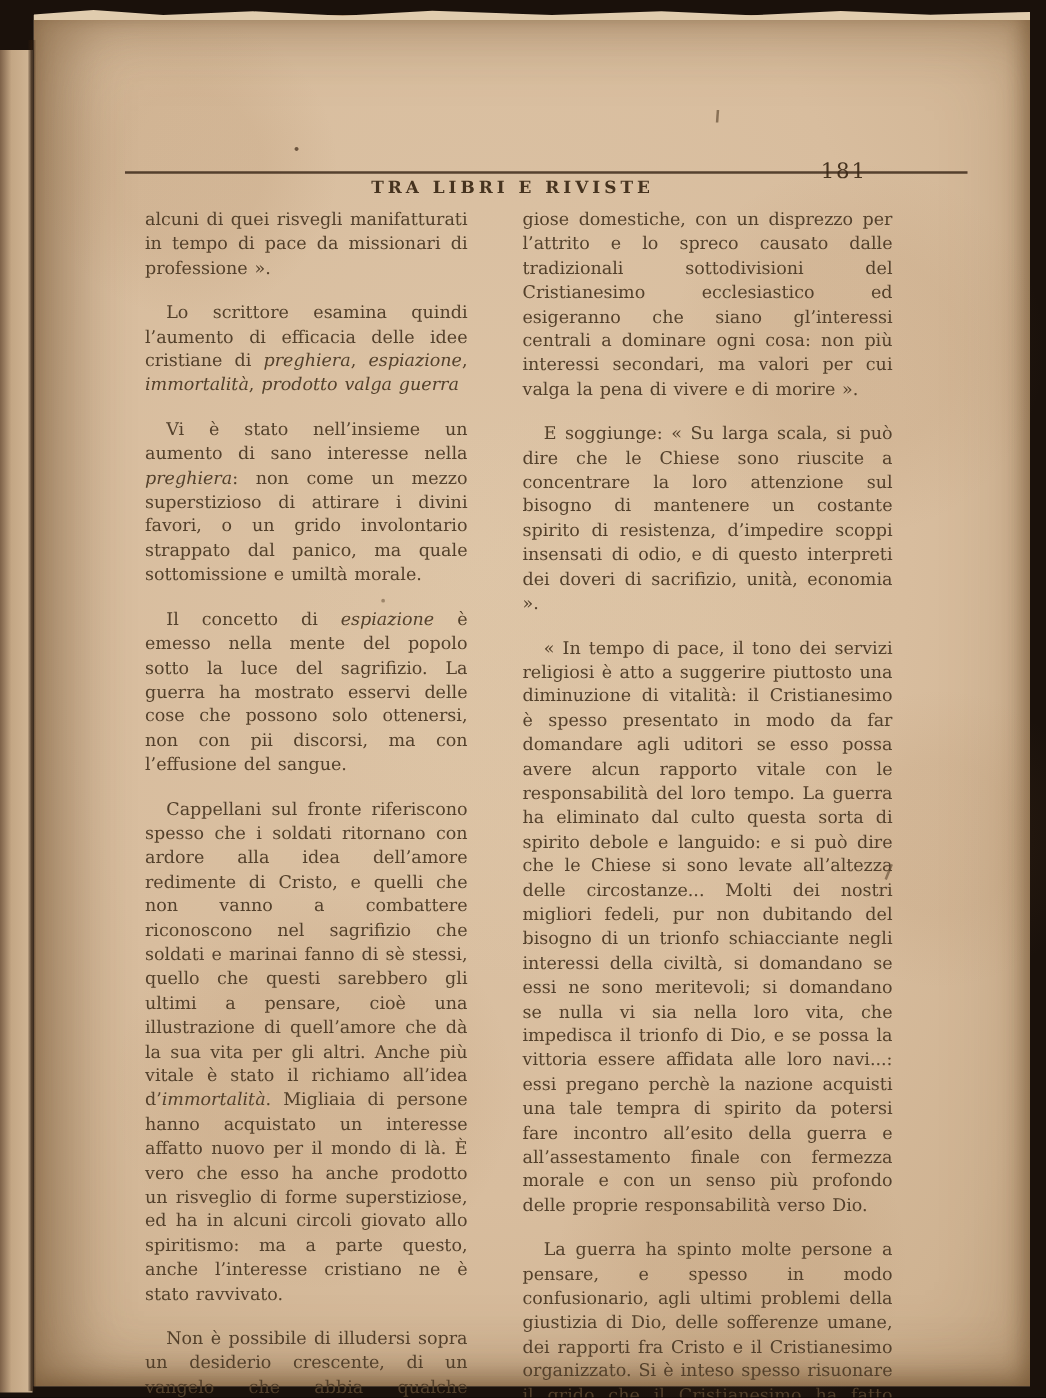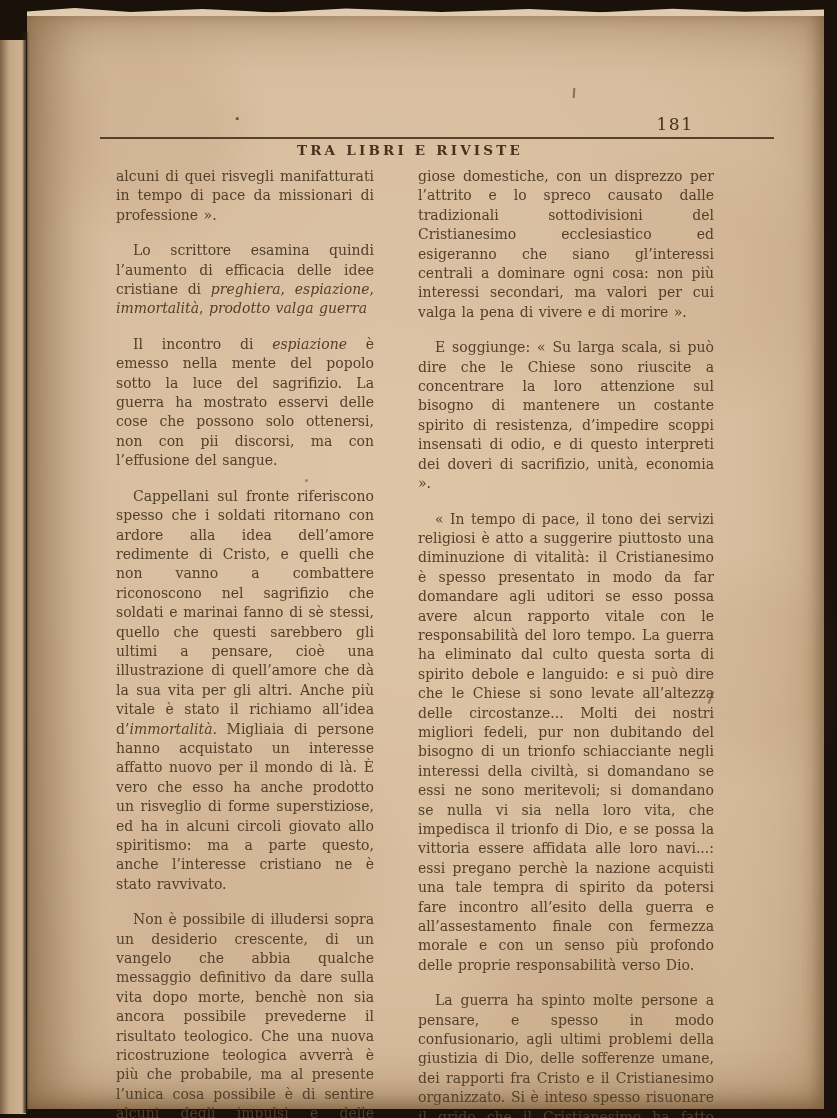--- a/index.html
+++ b/index.html
@@ -54,21 +54,21 @@
   .ornament-dot{
     position:absolute;left:234px;top:114px;z-index:6;
     font-size:11px;color:#5a4430;opacity:.85;line-height:1;
   }
   .title{
     position:absolute;left:250px;top:115px;width:320px;z-index:6;
     text-align:center;font-size:13.5px;font-weight:bold;letter-spacing:3.2px;
     color:var(--c-ink_dark);line-height:1;margin-top:29px;
   }
   .page-number{
-    position:absolute;left:640px;top:116px;width:70px;z-index:6;
+    position:absolute;left:640px;top:129px;width:70px;z-index:6;
     text-align:center;font-size:17px;letter-spacing:1.5px;color:var(--c-ink_dark);line-height:1;
   }
   .head-rule{
     position:absolute;left:100px;top:137px;width:674px;height:2px;z-index:6;
     background:var(--c-rule);opacity:.85;
   }
   .column{
     position:absolute;top:151px;z-index:6;
     font-size:14px;line-height:19.4px;color:var(--c-ink);
     text-align:justify;word-spacing:1px;
@@ -94,21 +94,22 @@
   <div class="texture"></div>
 
   <div class="ornament-dot running-head">•</div>
   <div class="title running-head">TRA LIBRI E RIVISTE</div>
   <div class="page-number running-head">181</div>
   <div class="head-rule"></div>
 
   <div class="column col-left">
     <p><span>alcuni di quei risvegli manifatturati in tempo di pace da missionari di professione ».</span></p>
     <p class="indent"><span>Lo scrittore esamina quindi l’aumento di efficacia delle idee cristiane di </span><em>preghiera</em><span>, </span><em>espiazione</em><span>, </span><em>immortalità</em><span>, </span><em>prodotto valga guerra</em></p>
-    <p class="indent"><span>Il incontro di </span><em>espiazione</em><span> è emesso nella mente del popolo sotto la luce del sagrifizio. La guerra ha mostrato esservi delle cose che possono solo ottenersi, non con pii discorsi, ma con l’effusione del sangue.</span></p>
+    <p class="indent"><span>Vi è stato nell’insieme un aumento di sano interesse nella </span><em>preghiera</em><span>: non come un mezzo superstizioso di attirare i divini favori, o un grido involontario strappato dal panico, ma quale sottomissione e umiltà morale.</span></p>
+    <p class="indent"><span>Il concetto di </span><em>espiazione</em><span> è emesso nella mente del popolo sotto la luce del sagrifizio. La guerra ha mostrato esservi delle cose che possono solo ottenersi, non con pii discorsi, ma con l’effusione del sangue.</span></p>
     <p class="indent"><span>Cappellani sul fronte riferiscono spesso che i soldati ritornano con ardore alla idea dell’amore redimente di Cristo, e quelli che non vanno a combattere riconoscono nel sagrifizio che soldati e marinai fanno di sè stessi, quello che questi sarebbero gli ultimi a pensare, cioè una illustrazione di quell’amore che dà la sua vita per gli altri. Anche più vitale è stato il richiamo all’idea d’</span><em>immortalità</em><span>. Migliaia di persone hanno acquistato un interesse affatto nuovo per il mondo di là. È vero che esso ha anche prodotto un risveglio di forme superstiziose, ed ha in alcuni circoli giovato allo spiritismo: ma a parte questo, anche l’interesse cristiano ne è stato ravvivato.</span></p>
     <p class="indent"><span>Non è possibile di illudersi sopra un desiderio crescente, di un vangelo che abbia qualche messaggio definitivo da dare sulla vita dopo morte, benchè non sia ancora possibile prevederne il risultato teologico. Che una nuova ricostruzione teologica avverrà è più che probabile, ma al presente l’unica cosa possibile è di sentire alcuni degli impulsi e delle inconsapevoli tendenze... Un altro punto l’A. crede degno di nota, cioè la modificazione dei rapporti fra lo Stato e le Chiese libere cristiane, le quali « hanno meglio aperto gli occhi e riconosciuto la funzione dello Stato quale entità morale non meno che materiale, mentre la loro coscienza è assorta alla percezione della verità, che nessuno può vivere a sè, neppure una Chiesa ». Dello sforzo capitanato dal </span></p>
   </div>
 
   <div class="column col-right">
     <p><span>giose domestiche, con un disprezzo per l’attrito e lo spreco causato dalle tradizionali sottodivisioni del Cristianesimo ecclesiastico ed esigeranno che siano gl’interessi centrali a dominare ogni cosa: non più interessi secondari, ma valori per cui valga la pena di vivere e di morire ».</span></p>
     <p class="indent"><span>E soggiunge: « Su larga scala, si può dire che le Chiese sono riuscite a concentrare la loro attenzione sul bisogno di mantenere un costante spirito di resistenza, d’impedire scoppi insensati di odio, e di questo interpreti dei doveri di sacrifizio, unità, economia ».</span></p>
     <p class="indent"><span>« In tempo di pace, il tono dei servizi religiosi è atto a suggerire piuttosto una diminuzione di vitalità: il Cristianesimo è spesso presentato in modo da far domandare agli uditori se esso possa avere alcun rapporto vitale con le responsabilità del loro tempo. La guerra ha eliminato dal culto questa sorta di spirito debole e languido: e si può dire che le Chiese si sono levate all’altezza delle circostanze... Molti dei nostri migliori fedeli, pur non dubitando del bisogno di un trionfo schiacciante negli interessi della civiltà, si domandano se essi ne sono meritevoli; si domandano se nulla vi sia nella loro vita, che impedisca il trionfo di Dio, e se possa la vittoria essere affidata alle loro navi...: essi pregano perchè la nazione acquisti una tale tempra di spirito da potersi fare incontro all’esito della guerra e all’assestamento finale con fermezza morale e con un senso più profondo delle proprie responsabilità verso Dio.</span></p>
     <p class="indent"><span>La guerra ha spinto molte persone a pensare, e spesso in modo confusionario, agli ultimi problemi della giustizia di Dio, delle sofferenze umane, dei rapporti fra Cristo e il Cristianesimo organizzato. Si è inteso spesso risuonare il grido che il Cristianesimo ha fatto fallimento; benchè, debbo confessarlo, in bocca a persone che, di regola, sembravano avere investito ben piccolo capitale negli interessi cristiani prima della guerra.</span></p>
     <p class="indent"><span>Credo invece più onesto il dubbio, se gli interessi nazionali e militari possano conciliarsi in alcun modo con gl’insegnamenti di Gesù; e questo ha dato occasione di mostrare che il Cristianesimo non è la riproduzione di regole e regolamenti adatti ad una setta priva di responsabilità politiche, qual’era il Cristianesimo del primo secolo, ma che esso ha avuto una storia, in cui Dio ha continuato a vivere e insegnare...</span></p>

